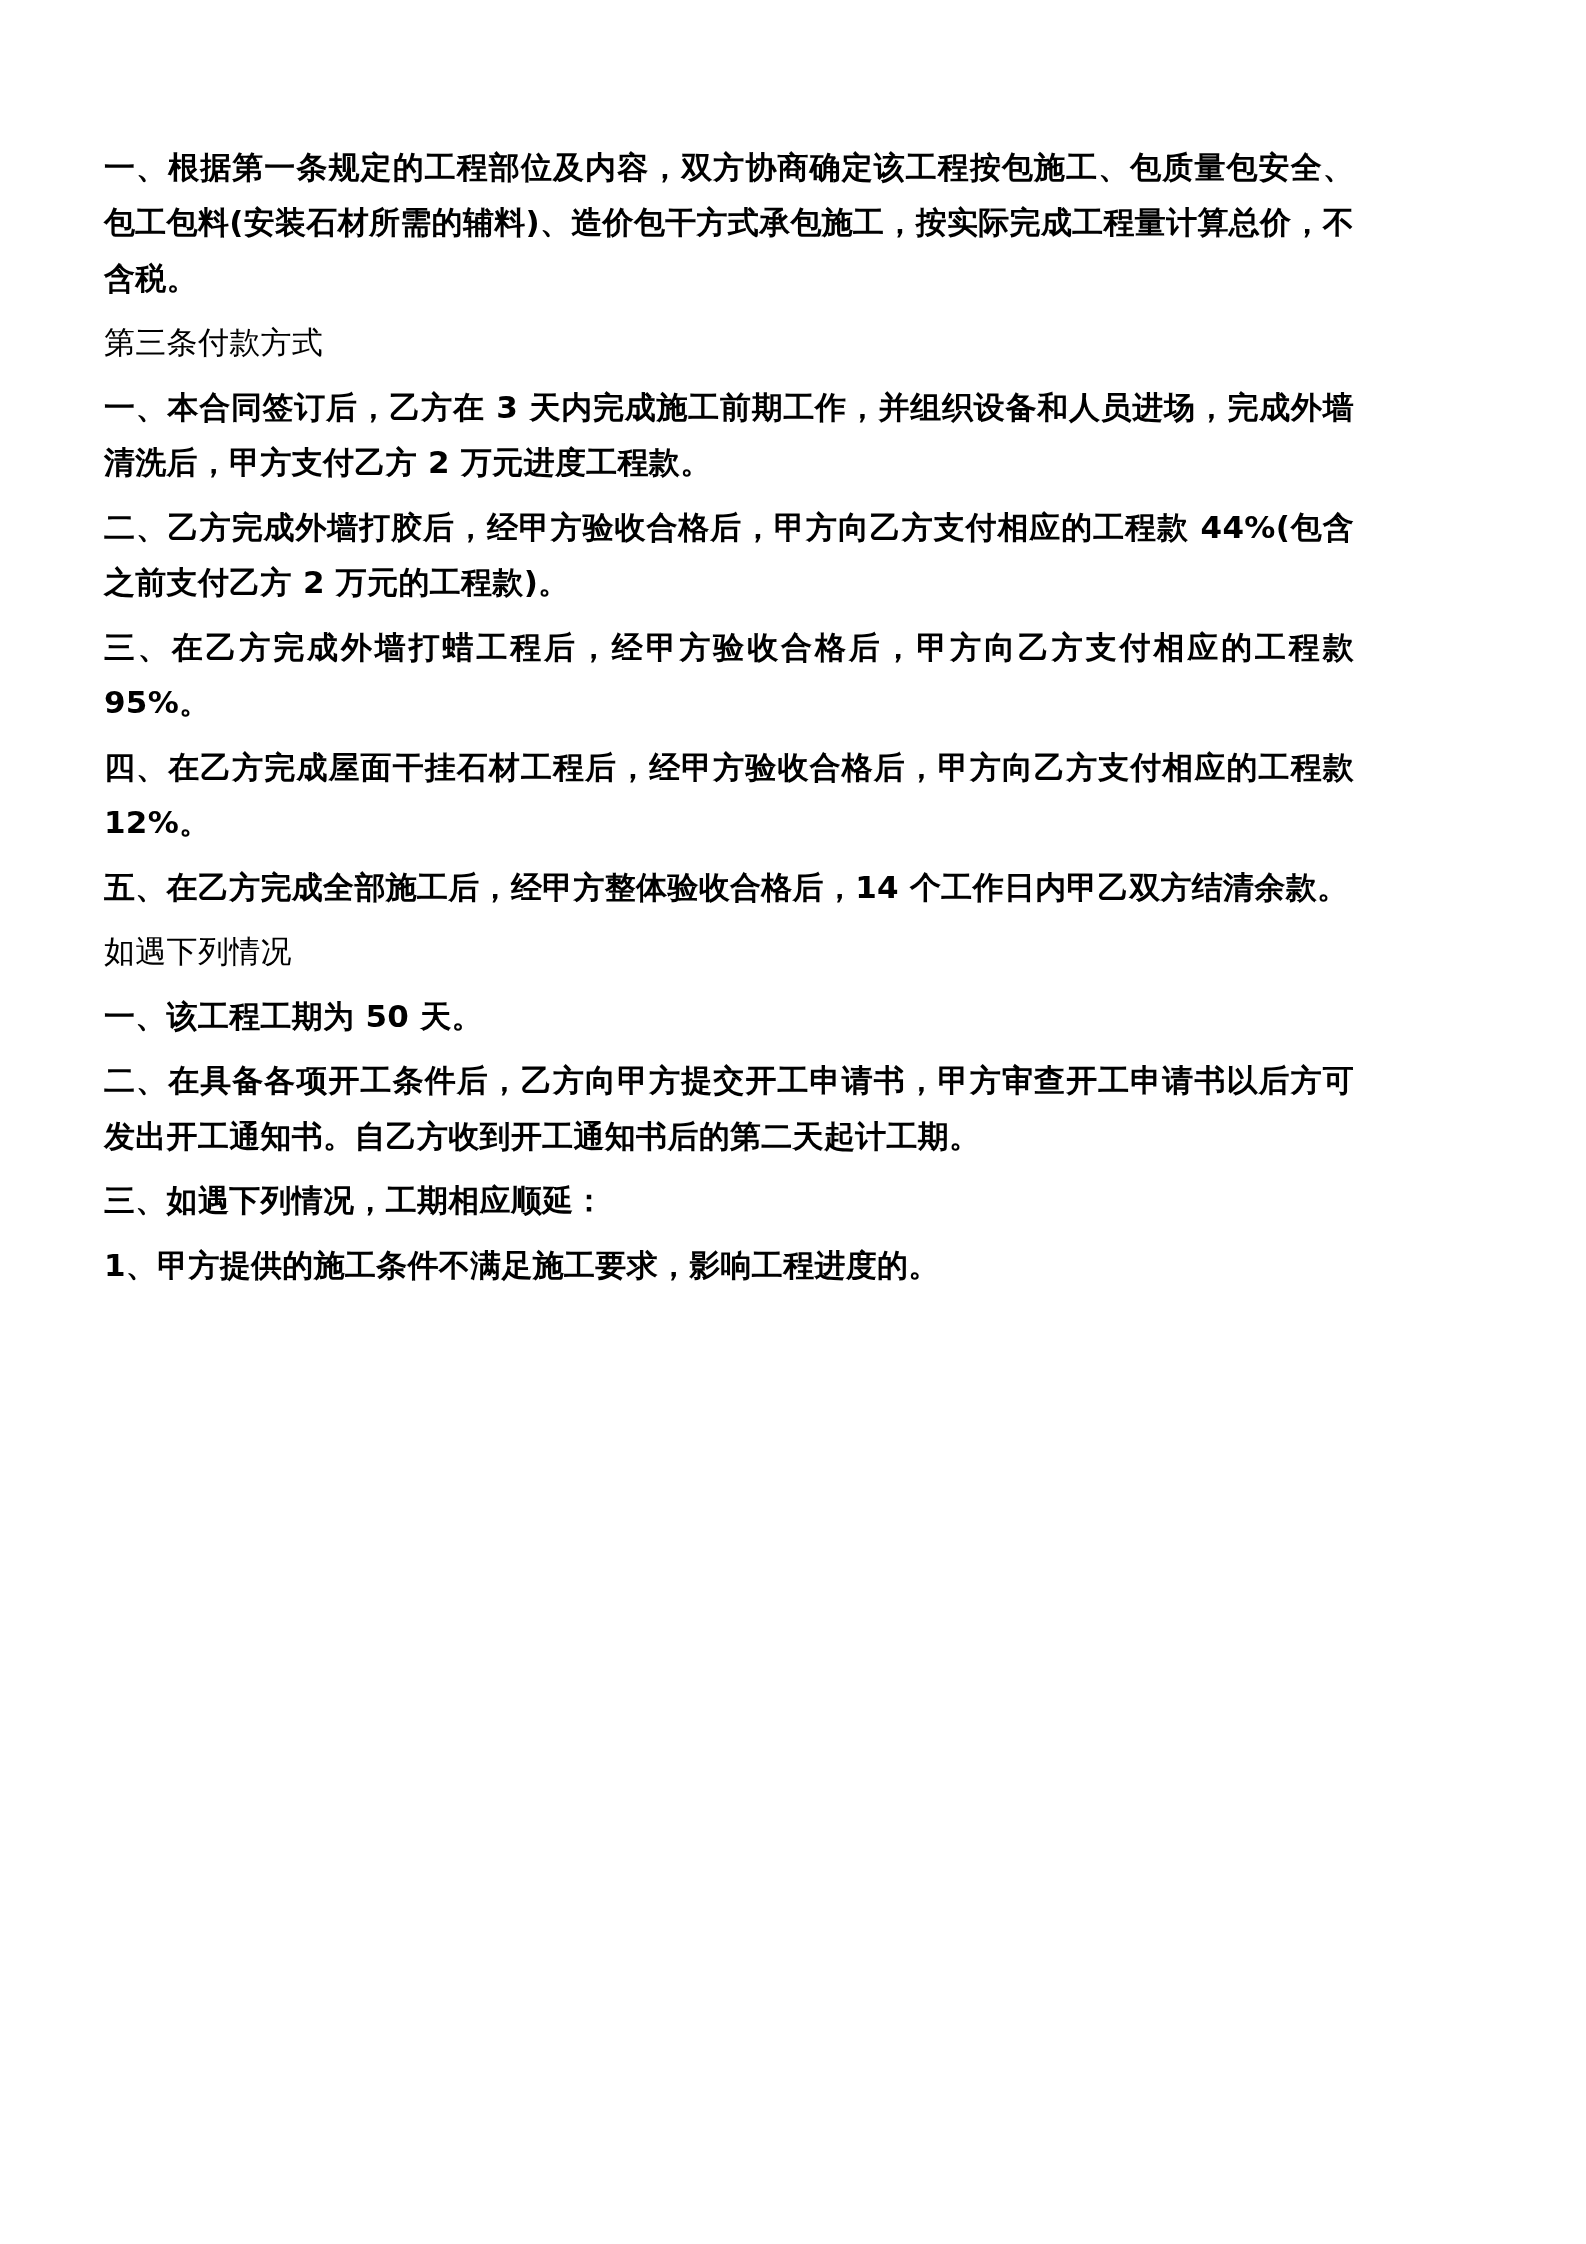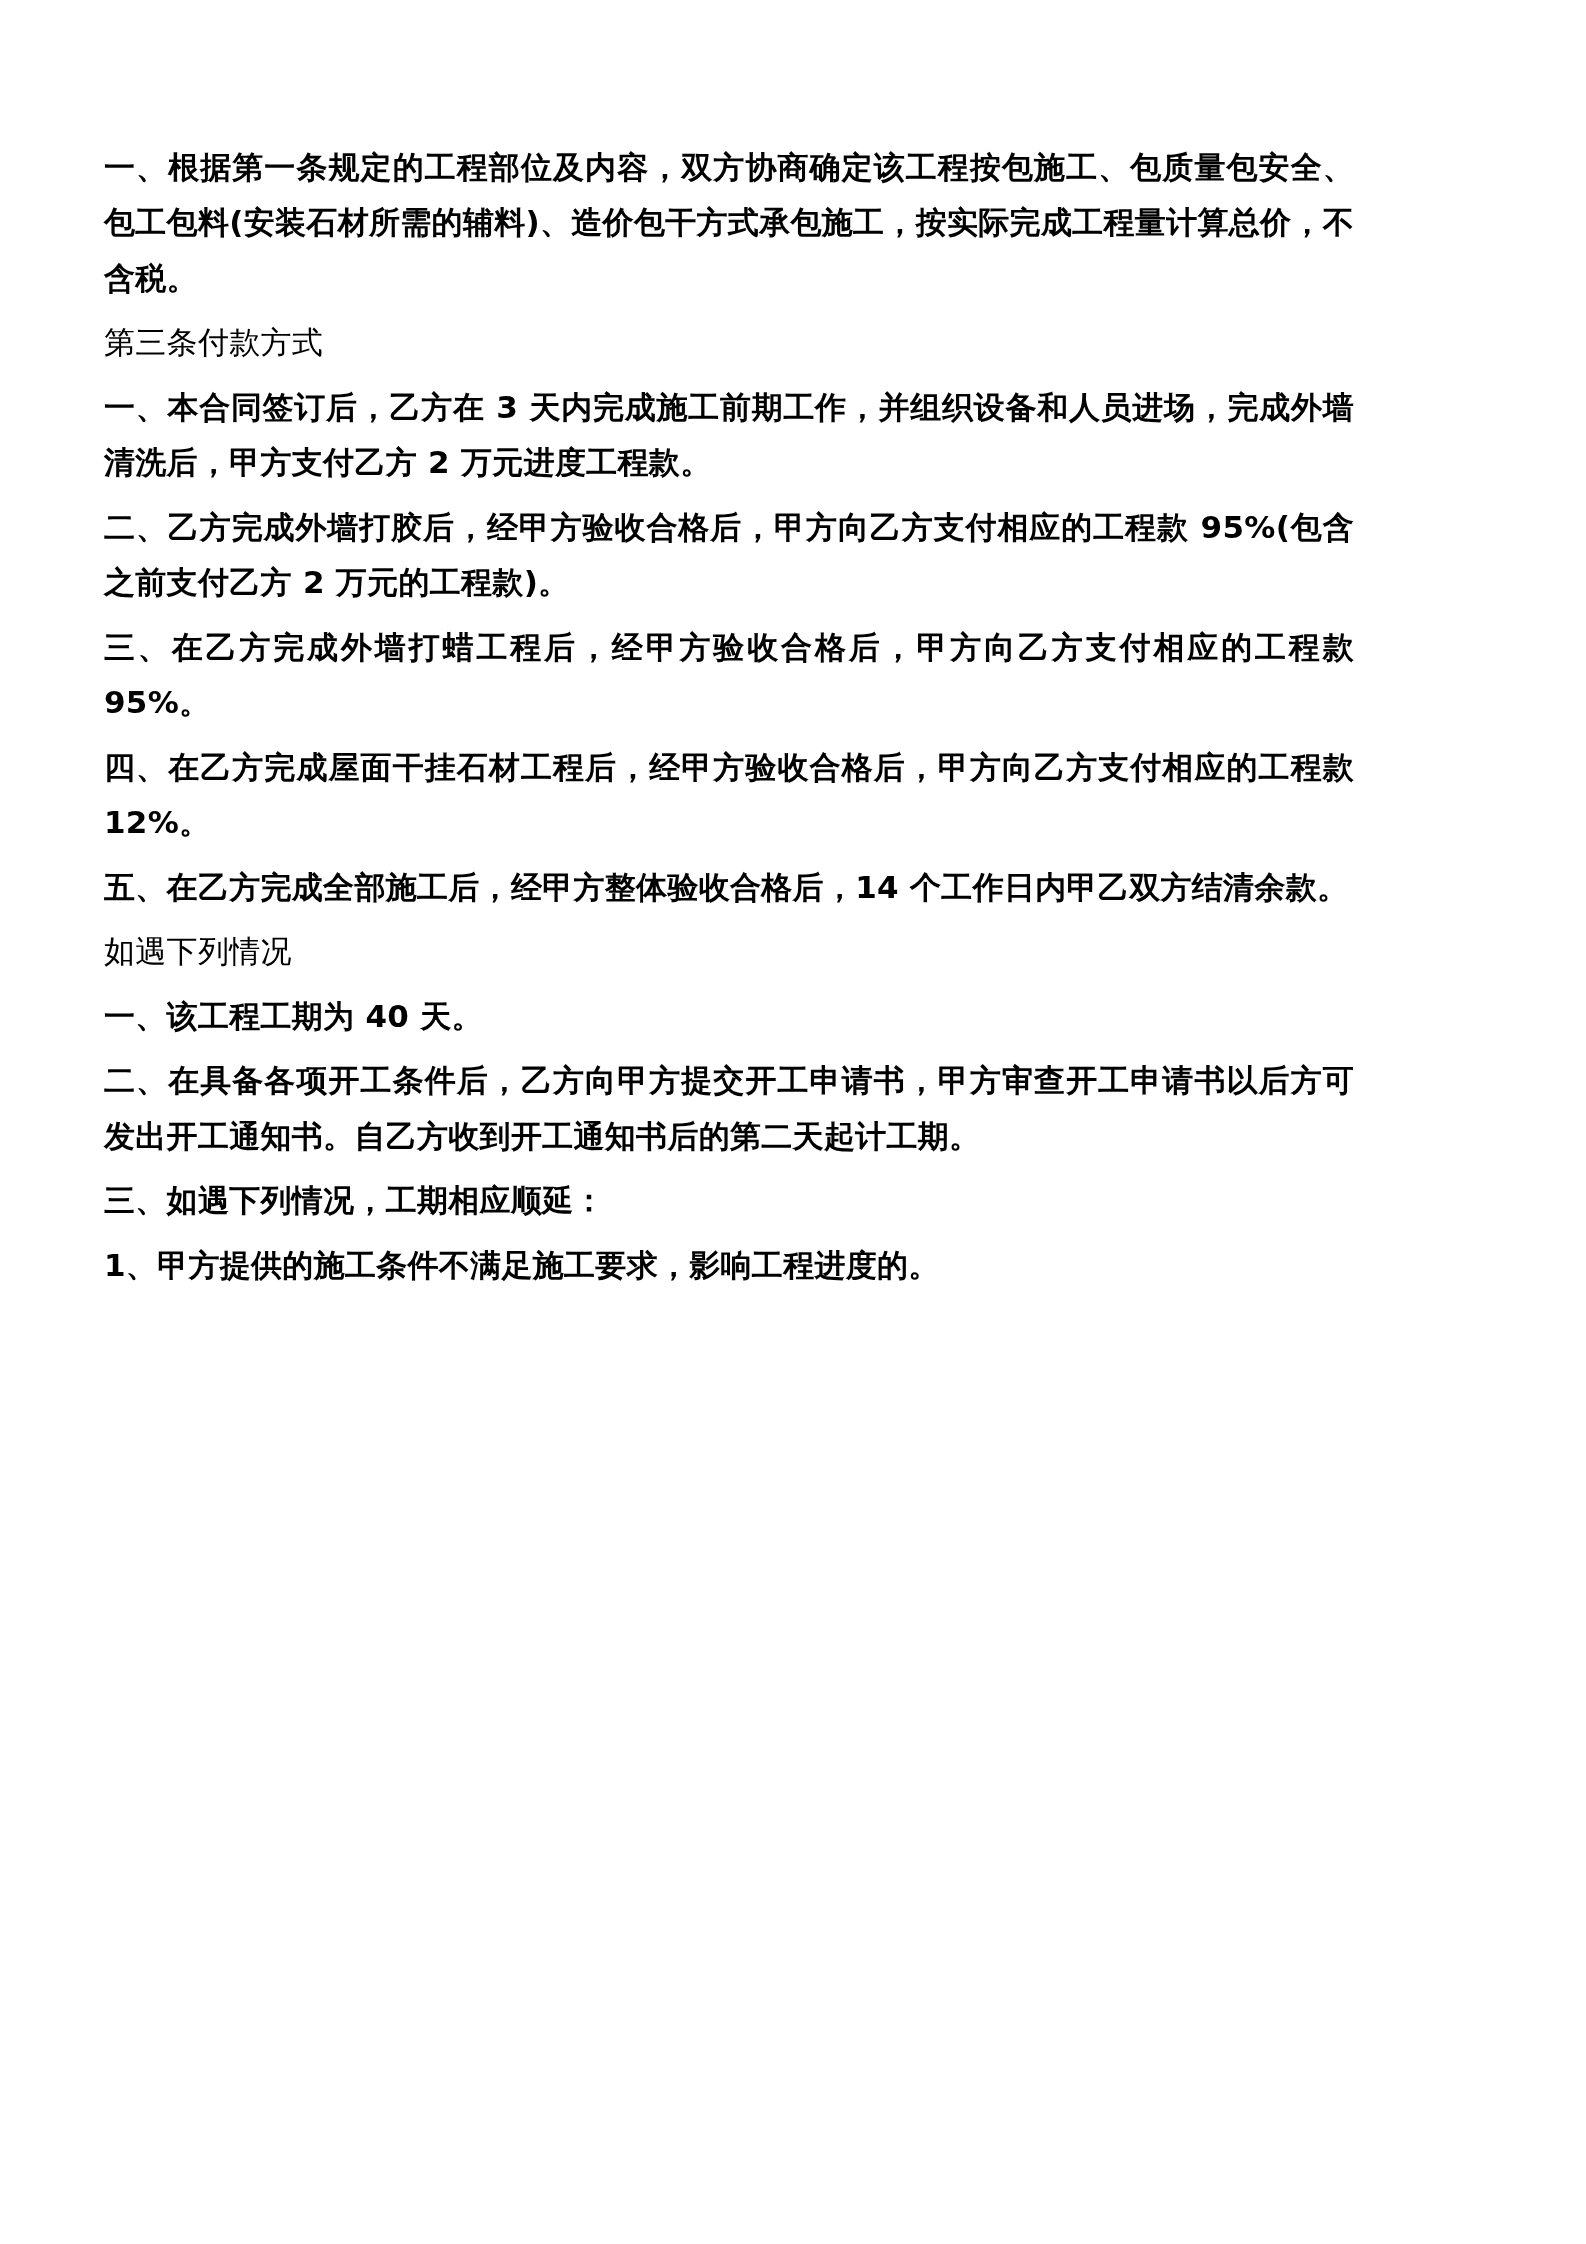--- a/index.html
+++ b/index.html
@@ -44,31 +44,31 @@
 
 <div class="page">
   <div class="doc-body">
 
     <p class="para">一、根据第一条规定的工程部位及内容，双方协商确定该工程按包施工、包质量包安全、包工包料(安装石材所需的辅料)、造价包干方式承包施工，按实际完成工程量计算总价，不含税。</p>
 
     <p class="para heading">第三条付款方式</p>
 
     <p class="para">一、本合同签订后，乙方在 3 天内完成施工前期工作，并组织设备和人员进场，完成外墙清洗后，甲方支付乙方 2 万元进度工程款。</p>
 
-    <p class="para">二、乙方完成外墙打胶后，经甲方验收合格后，甲方向乙方支付相应的工程款 95%(包含之前支付乙方 2 万元的工程款)。</p>
+    <p class="para">二、乙方完成外墙打胶后，经甲方验收合格后，甲方向乙方支付相应的工程款 44%(包含之前支付乙方 2 万元的工程款)。</p>
 
     <p class="para">三、在乙方完成外墙打蜡工程后，经甲方验收合格后，甲方向乙方支付相应的工程款 95%。</p>
 
     <p class="para">四、在乙方完成屋面干挂石材工程后，经甲方验收合格后，甲方向乙方支付相应的工程款 12%。</p>
 
     <p class="para">五、在乙方完成全部施工后，经甲方整体验收合格后，14 个工作日内甲乙双方结清余款。</p>
 
     <p class="para heading">如遇下列情况</p>
 
-    <p class="para">一、该工程工期为 40 天。</p>
+    <p class="para">一、该工程工期为 50 天。</p>
 
     <p class="para">二、在具备各项开工条件后，乙方向甲方提交开工申请书，甲方审查开工申请书以后方可发出开工通知书。自乙方收到开工通知书后的第二天起计工期。</p>
 
     <p class="para">三、如遇下列情况，工期相应顺延：</p>
 
     <p class="para">1、甲方提供的施工条件不满足施工要求，影响工程进度的。</p>
 
 
   </div>
 </div>

